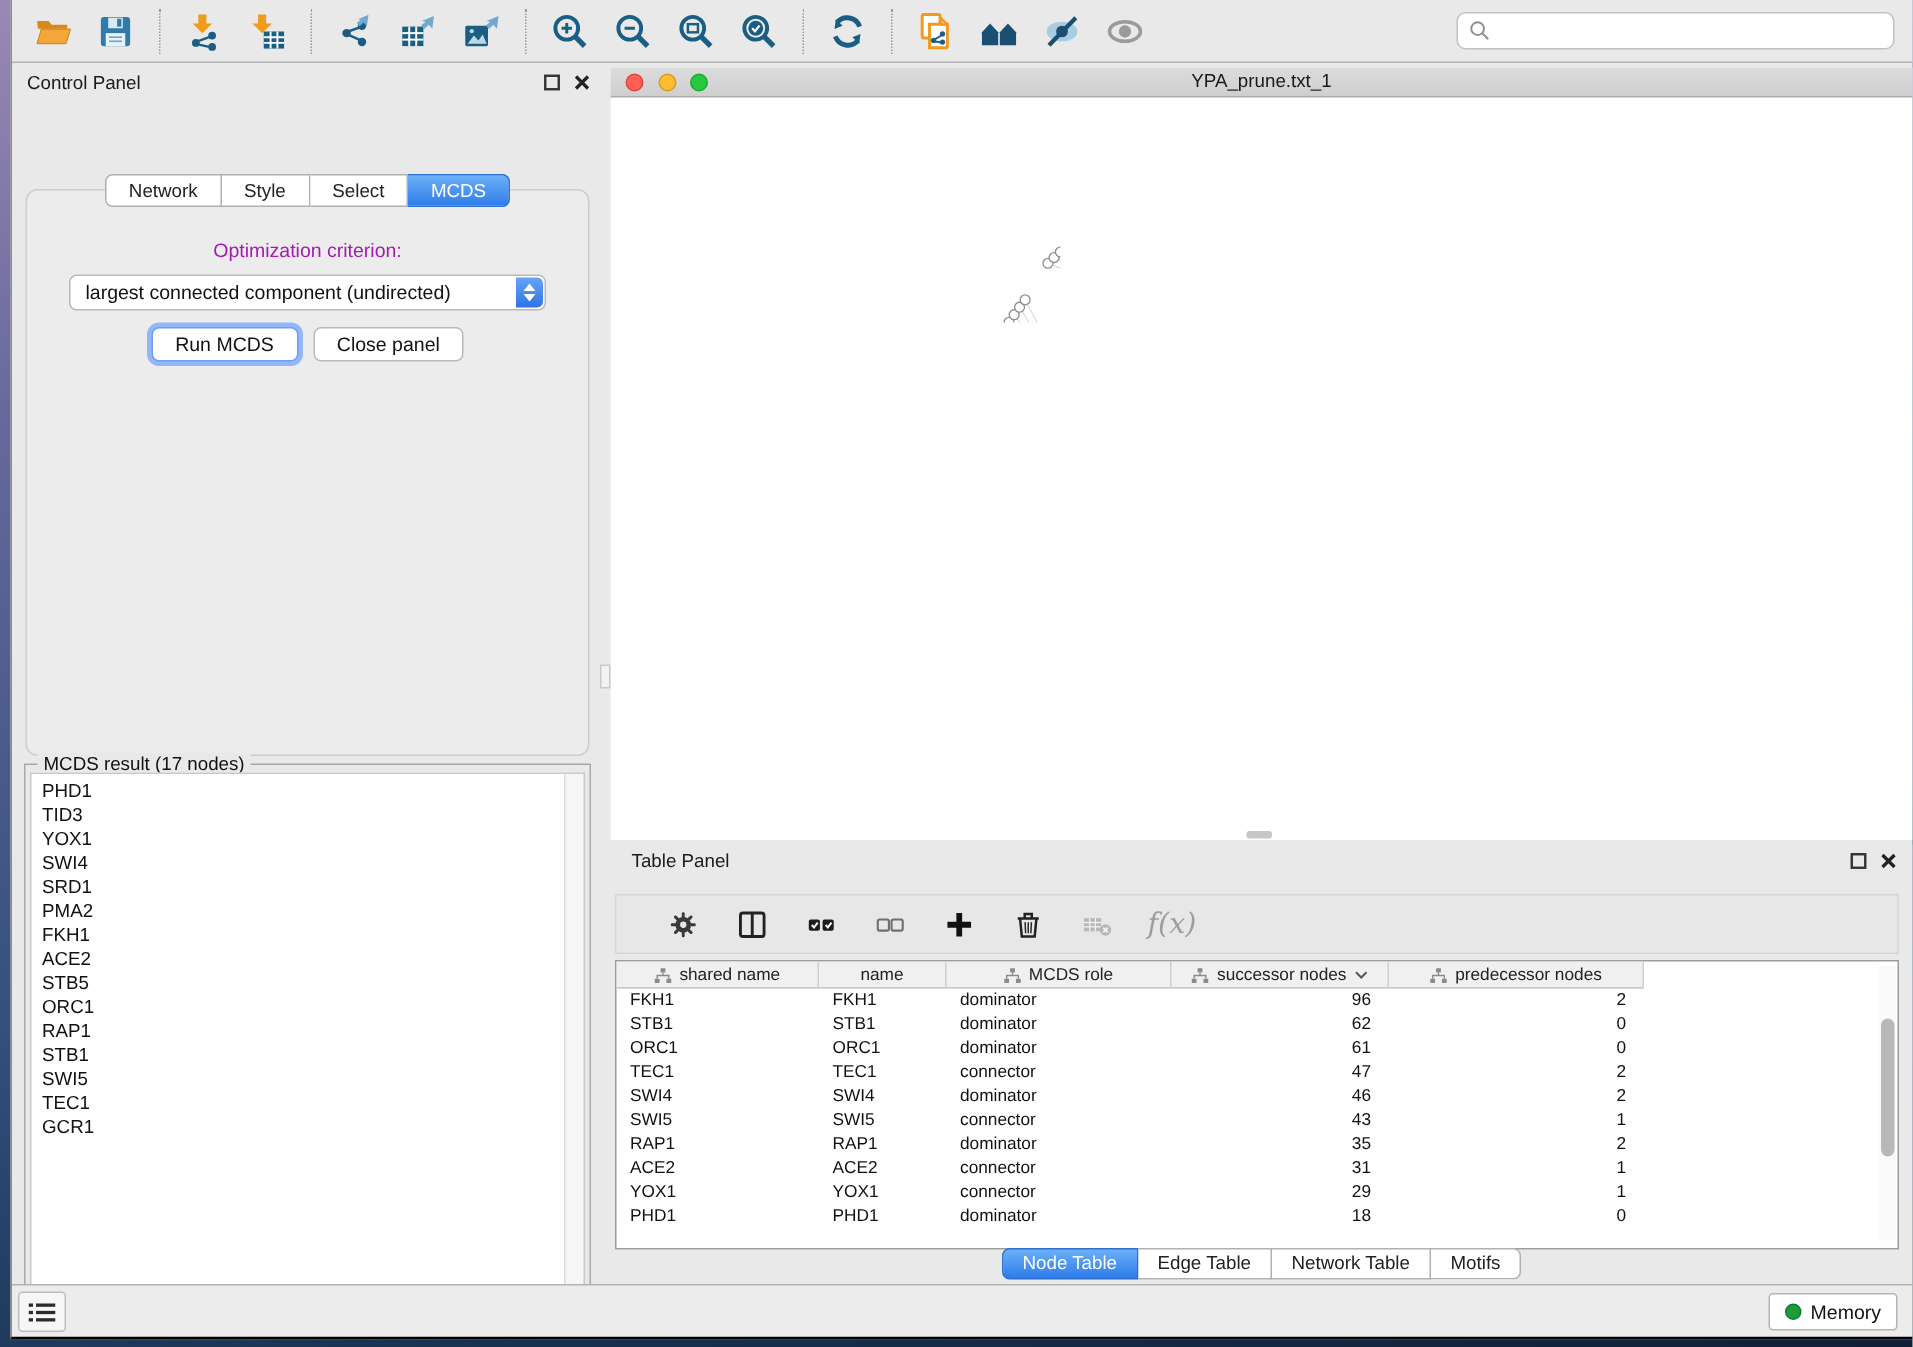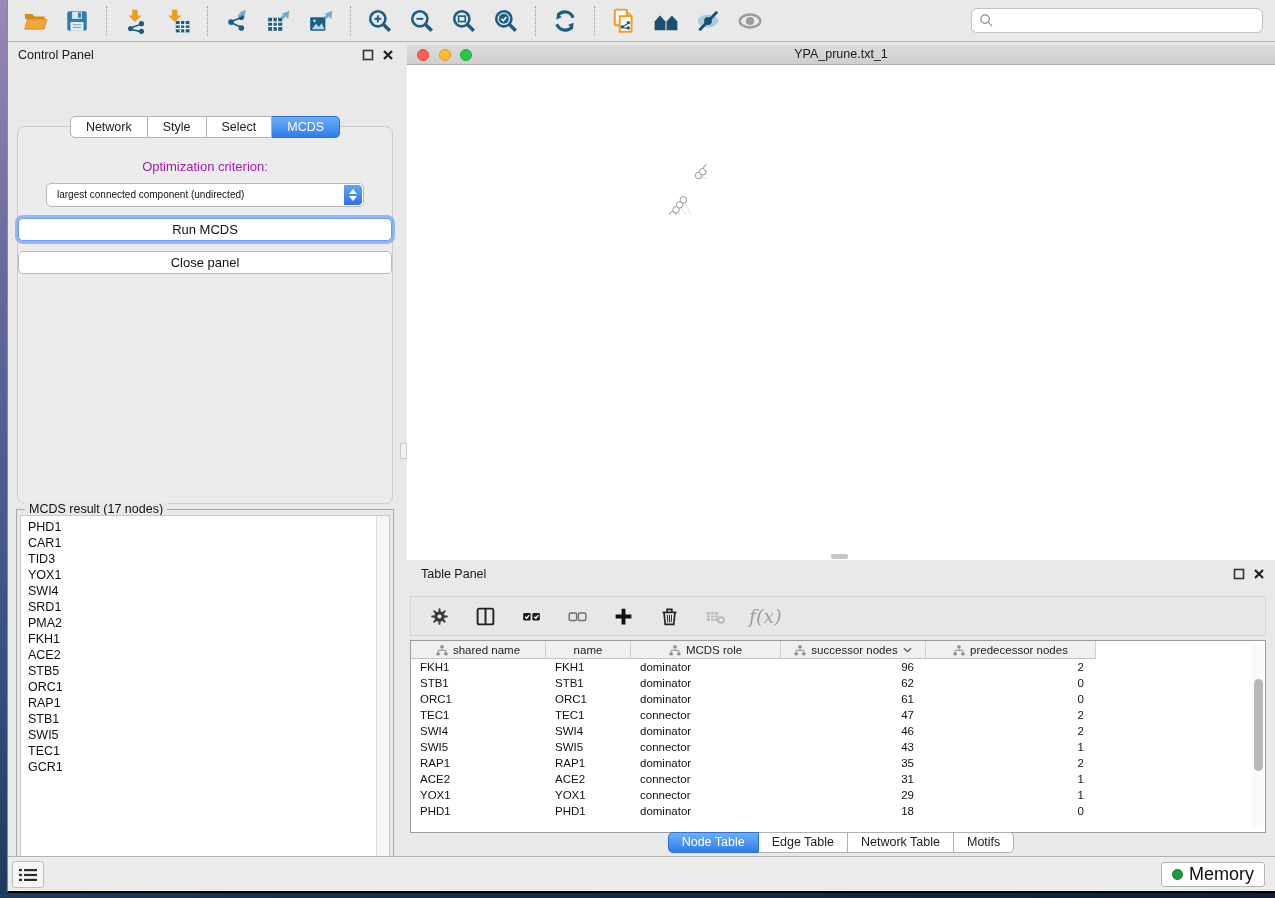--- a/index.html
+++ b/index.html
@@ -21,25 +21,25 @@
   .panel-header { position:absolute; top:6px; left:10px; right:8px; height:18px; font-size:12.5px; color:#1a1a1a; }
   .panel-header .hicons { position:absolute; right:0; top:1px; display:flex; gap:8px; }
   .hicon { width:12px; height:12px; display:inline-block; }
   .seg-tabs { position:absolute; top:74px; left:0; right:0; display:flex; justify-content:center; z-index:3; }
   .seg-tab { height:22px; line-height:20px; padding:0 15px; font-size:12.5px; background:#fff; border:1px solid #b0b0b0; border-left:none; color:#222; }
   .seg-tab:first-child { border-left:1px solid #b0b0b0; border-radius:5px 0 0 5px; }
   .seg-tab:last-child { border-radius:0 5px 5px 0; }
   .seg-tab.active { background:linear-gradient(#6cb0f8,#2e7ce9); color:#fff; border-color:#2e6fd0; }
   .mcds-box { position:absolute; left:9px; right:9px; top:84px; height:378px; background:#ececec; border:1px solid #cdcdcd; border-radius:8px; }
   .crit-label { margin-top:32px; text-align:center; font-size:13px; color:#a21caf; }
-  .select { position:absolute; left:28px; right:28px; top:56px; height:24px; background:#fff; border:1px solid #b9b9b9; border-radius:5px; font-size:10px; line-height:22px; padding-left:10px; color:#111; }
+  .select { position:absolute; left:28px; right:28px; top:56px; height:24px; background:#fff; border:1px solid #b9b9b9; border-radius:5px; font-size:13px; line-height:22px; padding-left:10px; color:#111; }
   .select .stepper { position:absolute; right:1px; top:1px; bottom:1px; width:18px; border-radius:0 4px 4px 0; background:linear-gradient(#64a5f8,#3172e6); }
   .select .stepper:before { content:""; position:absolute; left:5px; top:4px; border-left:4px solid transparent; border-right:4px solid transparent; border-bottom:5px solid #fff; }
   .select .stepper:after { content:""; position:absolute; left:5px; bottom:4px; border-left:4px solid transparent; border-right:4px solid transparent; border-top:5px solid #fff; }
-  .btn-row { position:absolute; top:91px; left:0; right:0; display:flex; justify-content:center; gap:10px;flex-direction:column; }
+  .btn-row { position:absolute; top:91px; left:0; right:0; display:flex; justify-content:center; gap:10px; }
   .mac-btn { font-family:"Liberation Sans",sans-serif; font-size:13px; color:#111; background:#fff; border:1px solid #b9b9b9; border-radius:5px; padding:3px 15px; }
   .mac-btn.focused { box-shadow:0 0 0 3px rgba(88,150,251,.6); border-color:#6f9ef0; }
   .result-group { position:absolute; left:8px; right:8px; top:467px; height:372px; border:1px solid #a8a8a8; }
   .result-legend { position:absolute; top:-8px; left:8px; background:#e9e9e9; padding:0 4px; font-size:12.5px; color:#111; }
   .result-list { position:absolute; left:3px; top:5px; right:17px; bottom:3px; background:#fff; border:1px solid #c9c9c9; border-right:none; overflow:hidden; font-size:12.5px; line-height:16px; padding:3px 0 0 7px; color:#111; }
   .result-scroll { position:absolute; right:3px; top:5px; bottom:3px; width:14px; background:#f6f6f6; border:1px solid #c9c9c9; border-left:1px solid #dcdcdc; }
 
   
   .network-panel { position:absolute; left:399px; right:0; top:45px; height:515px; background:#fff; }
   .net-titlebar { position:absolute; top:0; left:0; right:0; height:20px; background:linear-gradient(#dcdcdc,#cfcfcf); border-bottom:1px solid #ababab; }
@@ -49,39 +49,39 @@
   .tl-green { left:53px; background:#28c840; border:1px solid #1da82f; }
   .net-title { position:absolute; left:0; right:0; top:2px; text-align:center; font-size:12.5px; color:#1a1a1a; }
   .net-canvas { position:absolute; left:0; top:20px; right:0; bottom:0; }
   .net-hthumb { position:absolute; left:424px; bottom:1px; width:17px; height:5px; background:#c6c6c6; border-radius:2px; }
   .split-handle { position:absolute; left:-7px; top:398px; width:7px; height:16px; background:#f2f2f2; border:1px solid #c9c9c9; }
 
   
   .table-panel { position:absolute; left:399px; right:0; top:563px; bottom:35px; background:#e9e9e9; }
   .tp-header { position:absolute; top:4px; left:14px; right:10px; height:18px; font-size:12.5px; color:#1a1a1a; }
   .tp-header .hicons { position:absolute; right:0; top:1px; display:flex; gap:8px; }
-  .tp-toolbar { position:absolute; top:33px; left:3px; right:9px; height:40px; background:#e7e7e7; border:1px solid #d6d6d6; display:flex; align-items:center; padding-left:16px; gap:22px; }
+  .tp-toolbar { position:absolute; top:33px; left:3px; right:9px; height:40px; background:#e7e7e7; border:1px solid #d6d6d6; display:flex; align-items:center; padding-left:32px; gap:22px; }
   .tp-tbtn { width:24px; height:24px; display:flex; align-items:center; justify-content:center; background:transparent; border:none; }
   .tp-tbtn svg { width:21px; height:21px; }
   .fx-label { font-family:"DejaVu Serif", serif; font-style:italic; font-size:19px; color:#9d9d9d; }
   .tbl-wrap { position:absolute; left:3px; right:9px; top:77px; height:193px; background:#fff; border:1px solid #9c9c9c; overflow:hidden; }
   .tbl-header { display:grid; grid-template-columns:135px 85px 150px 145px 170px; height:18px; background:#f0f0f0; border-bottom:1px solid #c4c4c4; width:685px; }
   .th-cell { display:flex; align-items:center; justify-content:center; gap:5px; font-size:11.5px; color:#222; border-right:1px solid #cfcfcf; height:18px; }
   .tbl-row { display:grid; grid-template-columns:135px 85px 150px 145px 170px; height:16px; font-size:11.5px; color:#111; align-items:center; }
   .c-text { padding-left:9px; }
   .c-num { text-align:right; padding-right:12px; }
   .tbl-vscroll { position:absolute; right:1px; top:3px; width:12px; height:183px; background:#fafafa; }
   .tbl-vthumb { position:absolute; left:1.5px; top:35px; width:9px; height:92px; background:#b8b8b8; border-radius:5px; }
   .tp-tabs { position:absolute; bottom:3px; left:0; right:0; display:flex; justify-content:center; }
   .tp-tabs .seg-tab { font-size:12.5px; height:21px; line-height:19px; padding:0 13px; }
 
   
   .status-bar { position:absolute; left:0; right:0; bottom:0; height:35px; background:#ececec; border-top:1px solid #b3b3b3; }
   .list-btn { position:absolute; left:4px; top:4px; width:32px; height:27px; background:#f6f6f6; border:1px solid #bdbdbd; border-radius:3px; display:flex; align-items:center; justify-content:center; }
-  .memory-btn { position:absolute; right:10px; top:5px; height:25px; background:#fff; border:1px solid #b5b5b5; border-radius:3px; display:flex; align-items:center; gap:6px; padding:0 10px; font-size:18px; color:#111; }
+  .memory-btn { position:absolute; right:10px; top:5px; height:25px; background:#fff; border:1px solid #b5b5b5; border-radius:3px; display:flex; align-items:center; gap:6px; padding:0 10px; font-size:13px; color:#111; }
   .mem-dot { width:11px; height:11px; border-radius:50%; background:#1c9c3c; border:1px solid #157a2e; }
 </style>
 </head>
 <body>
 
 <div class="app-window">
 
   <div class="toolbar">
     <button class="tbtn">
       <svg viewBox="0 0 24 24">
@@ -265,21 +265,20 @@
       </div>
       <div class="btn-row">
         <button class="mac-btn focused">Run MCDS</button>
         <button class="mac-btn">Close panel</button>
       </div>
     </div>
     <div class="result-group">
       <span class="result-legend">MCDS result (17 nodes)</span>
       <div class="result-list">
           <div>PHD1</div>
-          <div>CAR1</div>
           <div>TID3</div>
           <div>YOX1</div>
           <div>SWI4</div>
           <div>SRD1</div>
           <div>PMA2</div>
           <div>FKH1</div>
           <div>ACE2</div>
           <div>STB5</div>
           <div>ORC1</div>
           <div>RAP1</div>

